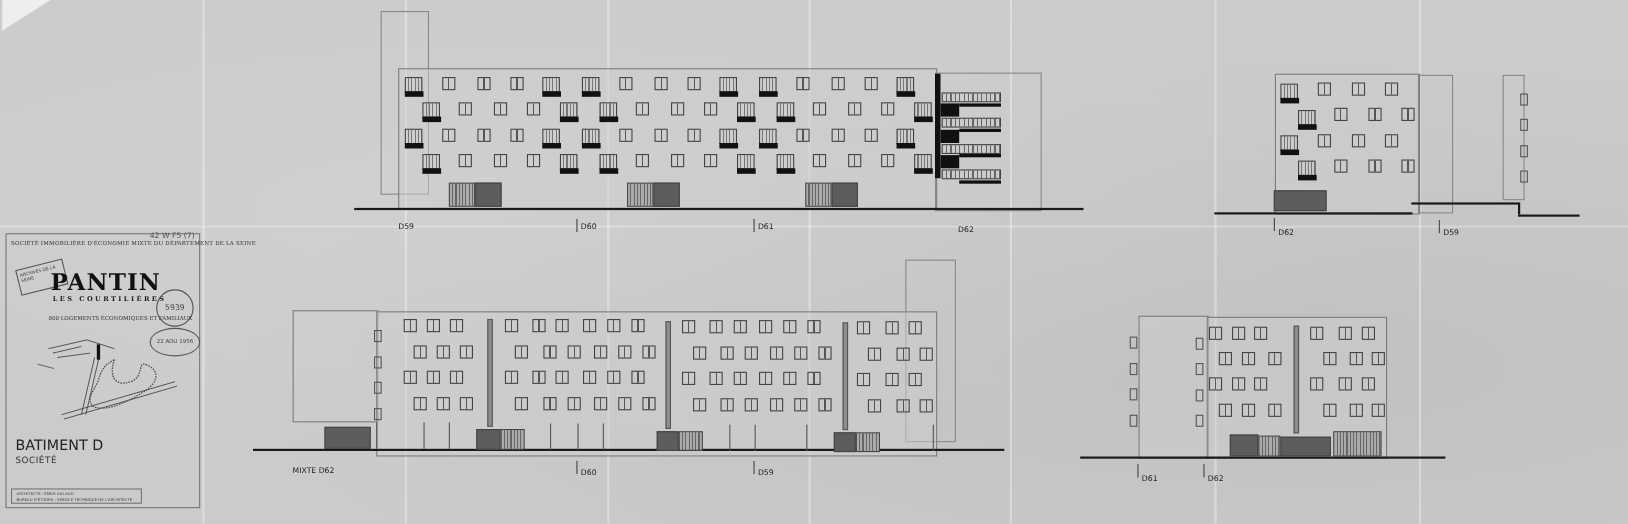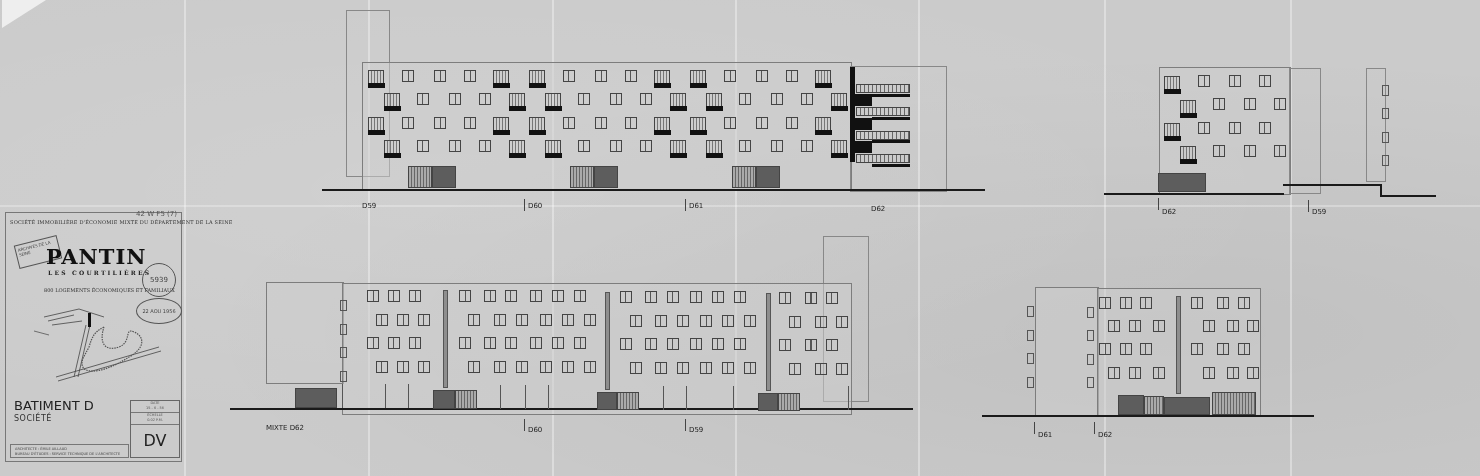--- a/index.html
+++ b/index.html
@@ -88,31 +88,20 @@
     <div class="stamp-round b">22 AOU 1956</div>
     <svg class="siteplan" viewBox="0 0 130 75">
       <path d="M10 10 L45 2 L70 10 M14 14 L40 8 M18 18 L48 14 M52 18 L40 70 M56 18 L44 70" stroke="#444" fill="none" stroke-width="0.8"></path>
       <rect x="54" y="6" width="3" height="14" fill="#111"></rect>
       <path d="M22 70 L125 40 M24 74 L127 44" stroke="#444" fill="none" stroke-width="0.8"></path>
       <path d="M70 20 C60 25, 58 30, 55 40 C50 50, 45 55, 50 62 C60 68, 80 60, 95 50 C110 42, 112 30, 100 25 C90 20, 98 35, 85 40 C70 45, 65 35, 70 20" stroke="#555" fill="none" stroke-width="1.2" stroke-dasharray="1.5 1"></path>
       <path d="M0 24 L15 28" stroke="#444" stroke-width="0.7"></path>
     </svg>
     <div class="bat">BATIMENT D</div>
     <div class="fac">SOCIÉTÉ</div>
-    <div class="box">
-      <div class="r1">
-        <div>DATE</div>
-        <div>15 - 6 - 56</div>
-      </div>
-      <div class="r2">
-        <div>ÉCHELLE</div>
-        <div>0.02 P.M.</div>
-      </div>
-      <div class="dv">DV</div>
-    </div>
     <div class="arch">
       <div>ARCHITECTE : ÉMILE AILLAUD</div>
       <div>BUREAU D'ÉTUDES : SERVICE TECHNIQUE DE L'ARCHITECTE</div>
     </div>
   </div>
 
   <div>
     <div class="outline" style="left:346px;top:10px;width:42px;height:165px;"></div>
     <div class="elev" style="left:362px;top:62px;width:488px;height:126px;"></div>
     <div class="outline" style="left:850px;top:66px;width:95px;height:124px;"></div>

